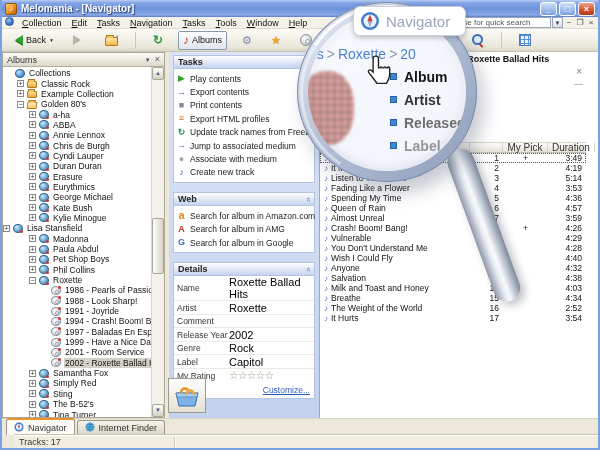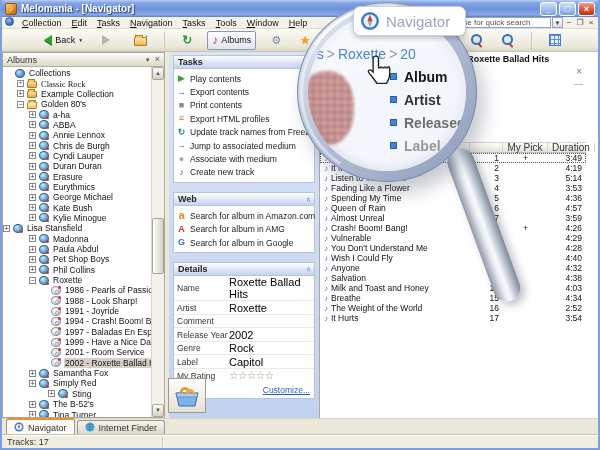--- a/index.html
+++ b/index.html
@@ -32,21 +32,21 @@
   .menubar-right { margin-left:auto; display:flex; align-items:center; gap:1px; }
   .qsearch { width:116px; height:11px; border:1px solid #9aa4b8; background:#fff; font-size:8px;
     color:#555; padding:0 2px; font-family:"Liberation Sans",sans-serif; }
   .qdrop { width:11px; height:11px; border:1px solid #9aa4b8; background:linear-gradient(180deg,#fff,#d8dce6);
     font-size:6px; line-height:10px; text-align:center; color:#345; }
   .cbtn { width:10px; height:11px; font-size:8px; line-height:11px; text-align:center; color:#444; }
 
   
   .toolbar { position:absolute; left:0; top:29px; right:0; height:23px;
     background:linear-gradient(180deg,#fcfbf7,#eae7da 80%,#dcd8c8); border-bottom:1px solid #c9c5b5;
-    display:flex; align-items:center; padding:0 4px; gap:11px;justify-content:center; }
+    display:flex; align-items:center; padding:0 4px; gap:11px; }
   .tbtn { display:flex; align-items:center; gap:3px; padding:1px 4px; height:19px; border-radius:2px; }
   .tbtn.framed { border:1px solid #8a97ad; background:linear-gradient(180deg,#fff,#dfe6f0); }
   .tsep { width:1px; height:17px; background:#cdc9ba; margin:0 2px; }
   .arr-left { width:0; height:0; border:5px solid transparent; border-right:8px solid #2ca32c; filter:drop-shadow(0 1px 0 #156315); }
   .arr-right { width:0; height:0; border:5px solid transparent; border-left:8px solid #b9b5a6; }
   .tiny-drop { font-size:5px; color:#333; }
   .ico-folderup { position:relative; width:13px; height:9px; background:linear-gradient(180deg,#ffe6a6,#f0b54a);
     border:1px solid #b27b1e; border-radius:1px; margin-top:2px; }
   .ico-folderup::before { content:""; position:absolute; top:-3px; left:0; width:6px; height:2px;
     background:#f3c86b; border:1px solid #b27b1e; border-bottom:none; }
@@ -165,21 +165,21 @@
   .tc-pick { flex:0 0 45px; text-align:center; }
   .tc-dur { flex:0 0 38px; text-align:right; }
   .note-ic { color:#3b6fc4; font-size:8px; line-height:9px; }
 
   
   .tabbar { position:absolute; left:0; bottom:13px; right:0; height:17px; background:#ece9db; border-top:1px solid #d8d5c9;
     display:flex; align-items:flex-end; padding-left:4px; gap:2px; }
   .tab { height:15px; border:1px solid #9a968a; border-bottom:none; border-radius:3px 3px 0 0; padding:0 7px;
     display:flex; align-items:center; gap:4px; font-size:9px; background:linear-gradient(180deg,#f5f3ec,#d9d5c6); color:#333; }
   .tab.active { background:#fcfbf7; border-top:2px solid #e8912d; height:17px; }
-  .statusbar { position:absolute; left:0; bottom:0; right:0; height:13px; background:#f1eee1; border-top:1px solid #fff;
+  .statusbar { position:absolute; left:12px; bottom:0; right:0; height:13px; background:#f1eee1; border-top:1px solid #fff;
     box-shadow:0 -1px 0 #c6c2b2; display:flex; align-items:center; font-size:9px; color:#333; }
   .status-cell { padding:0 5px; }
   .status-div { width:1px; height:9px; background:#c6c2b2; box-shadow:1px 0 0 #fff; margin-left:160px; position:absolute; left:0; }
 
   
   .handle { position:absolute; left:441px; top:150px; width:27px; height:160px; border-radius:13px;
     transform:rotate(-20deg); transform-origin:50% 0;
     background:linear-gradient(90deg,#8f97a8,#e8ecf2 35%,#f8fafc 50%,#c6cdd9 70%,#7f8899);
     box-shadow:3px 5px 9px rgba(40,50,70,.3); z-index:49; }
   .lens { position:absolute; left:295px; top:2px; width:180px; height:180px; border-radius:50%;
@@ -302,21 +302,21 @@
         <span class="side-drop">▼</span>
         <span class="side-close">×</span>
       </div>
       <div class="side-body">
         <div class="tree" id="tree">
             <div class="tree-row" style="padding-left: 2px;">
               <span class="expander-spacer"></span>
               <span class="ticon ti-collections"></span>
               <span class="tlabel">Collections</span>
             </div>
-            <div class="tree-row" style="padding-left: 14px; font-family: Liberation Serif, serif;">
+            <div class="tree-row" style="padding-left: 14px;">
               <span class="expander">+</span>
               <span class="ticon ti-folder"></span>
               <span class="tlabel">Classic Rock</span>
             </div>
             <div class="tree-row" style="padding-left: 14px;">
               <span class="expander">+</span>
               <span class="ticon ti-folder"></span>
               <span class="tlabel">Example Collection</span>
             </div>
             <div class="tree-row" style="padding-left: 14px;">
@@ -452,21 +452,21 @@
             <div class="tree-row" style="padding-left: 26px;">
               <span class="expander">+</span>
               <span class="ticon ti-artist"></span>
               <span class="tlabel">Samantha Fox</span>
             </div>
             <div class="tree-row" style="padding-left: 26px;">
               <span class="expander">+</span>
               <span class="ticon ti-artist"></span>
               <span class="tlabel">Simply Red</span>
             </div>
-            <div class="tree-row" style="padding-left: 26px; margin-left: 19px;">
+            <div class="tree-row" style="padding-left: 26px;">
               <span class="expander">+</span>
               <span class="ticon ti-artist"></span>
               <span class="tlabel">Sting</span>
             </div>
             <div class="tree-row" style="padding-left: 26px;">
               <span class="expander">+</span>
               <span class="ticon ti-artist"></span>
               <span class="tlabel">The B-52's</span>
             </div>
             <div class="tree-row" style="padding-left: 26px;">

